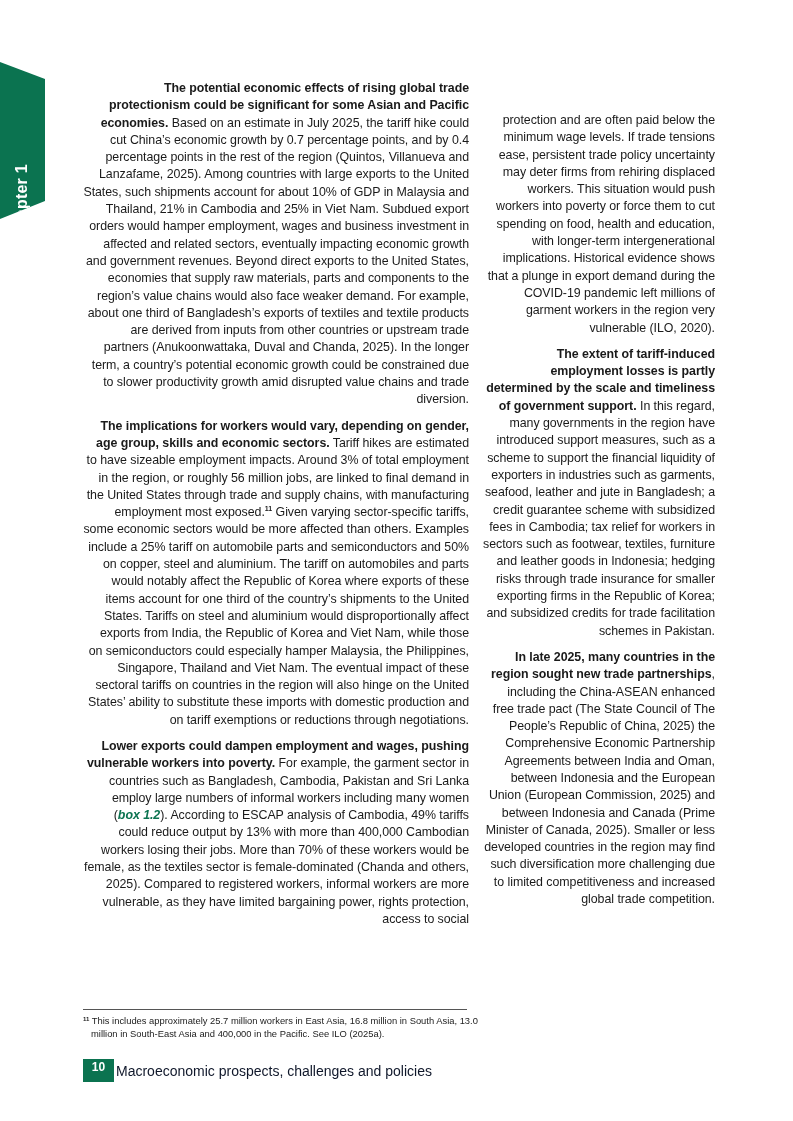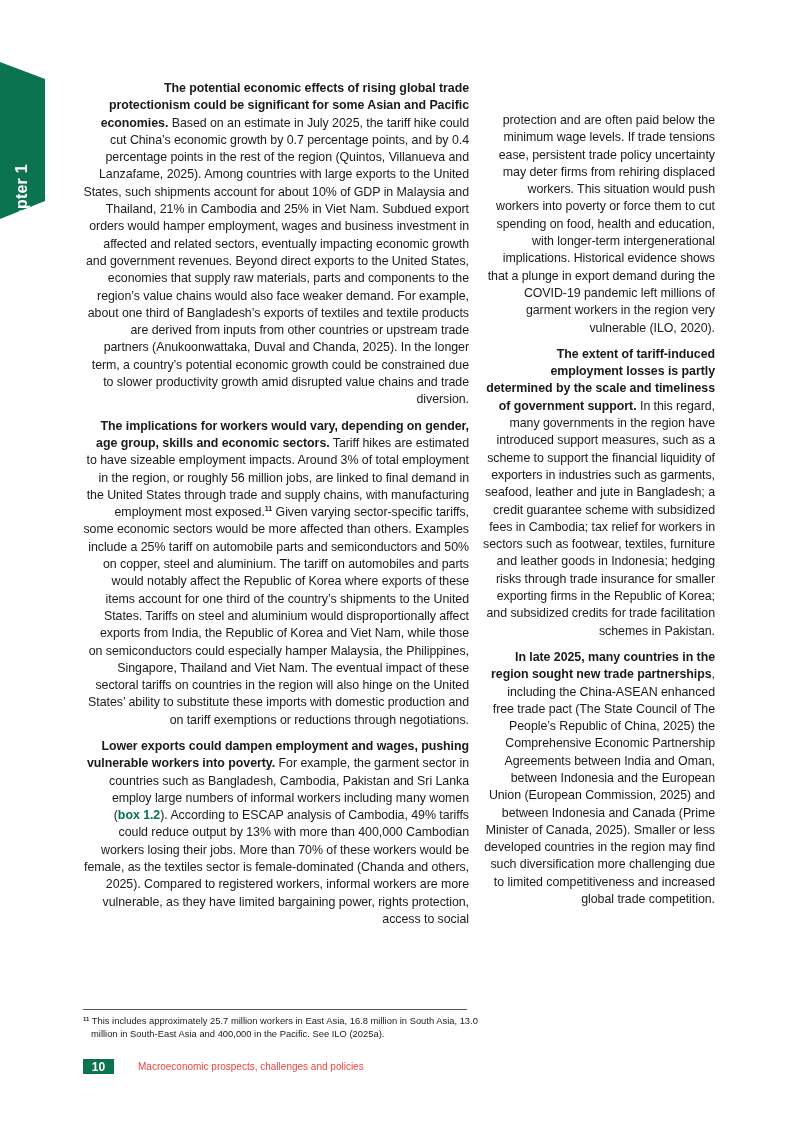--- a/index.html
+++ b/index.html
@@ -19,41 +19,41 @@
     letter-spacing: 0.2px;
   }
   .col {
     position: absolute; top: 80px;
     font-size: 12.4px; line-height: 17.3px; letter-spacing: -0.05px;
   }
   .col-left { left: 83px; width: 386px; }
   .col-right { left: 483px; width: 232px; margin-top: 32px; }
   .col p { margin: 0 0 9px 0; text-align: right; }
   .col b { font-weight: bold; }
-  .link { color: #0b7350; font-weight: bold; }
+  .link { color: #0b7350; font-weight: bold; font-style: italic; }
   sup { font-size: 7px; line-height: 0; vertical-align: 5px; font-weight: bold; }
   .fn-rule {
     position: absolute; left: 83px; top: 1009px; width: 384px; height: 0;
     border-top: 1px solid #555555;
   }
   .footnote {
     position: absolute; left: 83px; top: 1015px; width: 390px;
     font-size: 9.4px; line-height: 12.5px; color: #222222;
     padding-left: 8px; text-indent: -8px;
   }
   .footnote sup { font-size: 6px; vertical-align: 3px; }
   .page-footer {
     position: absolute; left: 83px; top: 1059px; display: flex; align-items: center;
   }
   .page-num {
     background: #0b7350; color: #ffffff; font-weight: bold; font-size: 12px;
-    width: 31px; height: 15px; line-height: 17px; text-align: center;
+    width: 31px; height: 23px; line-height: 17px; text-align: center;
   }
   .running-title {
-    margin-left: 24px; font-size: 10px; color: #ef4444;
+    margin-left: 2px; font-size: 14px; color: #0f172a;
   }
 </style>
 </head>
 <body>
 
 <div class="chapter-tab">
   <span class="chapter-tab-label">Chapter 1</span>
 </div>
 
 <div class="col col-left">

